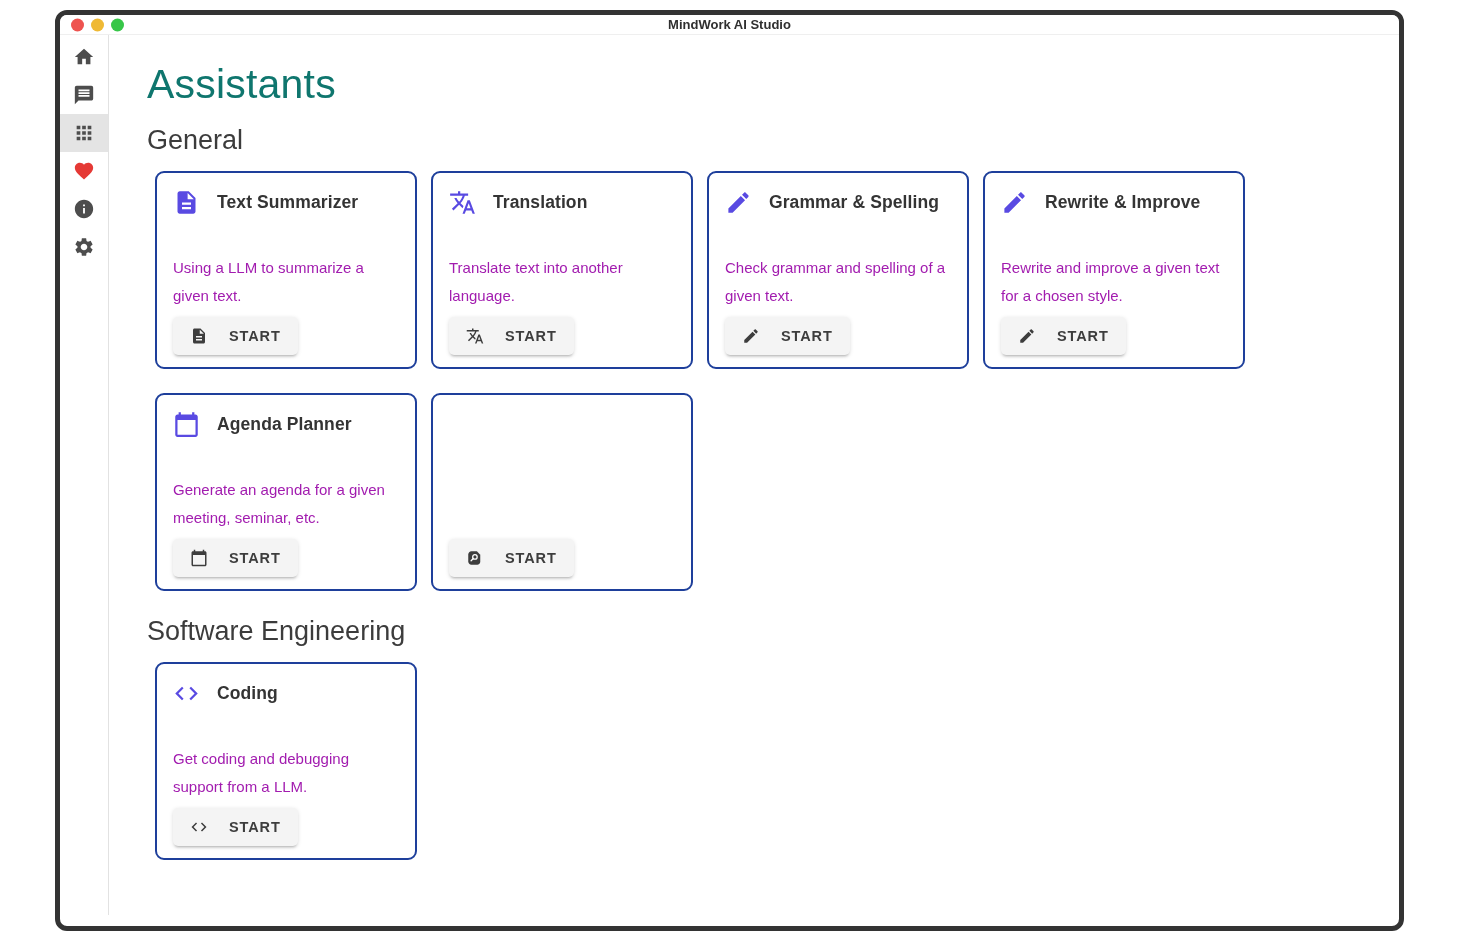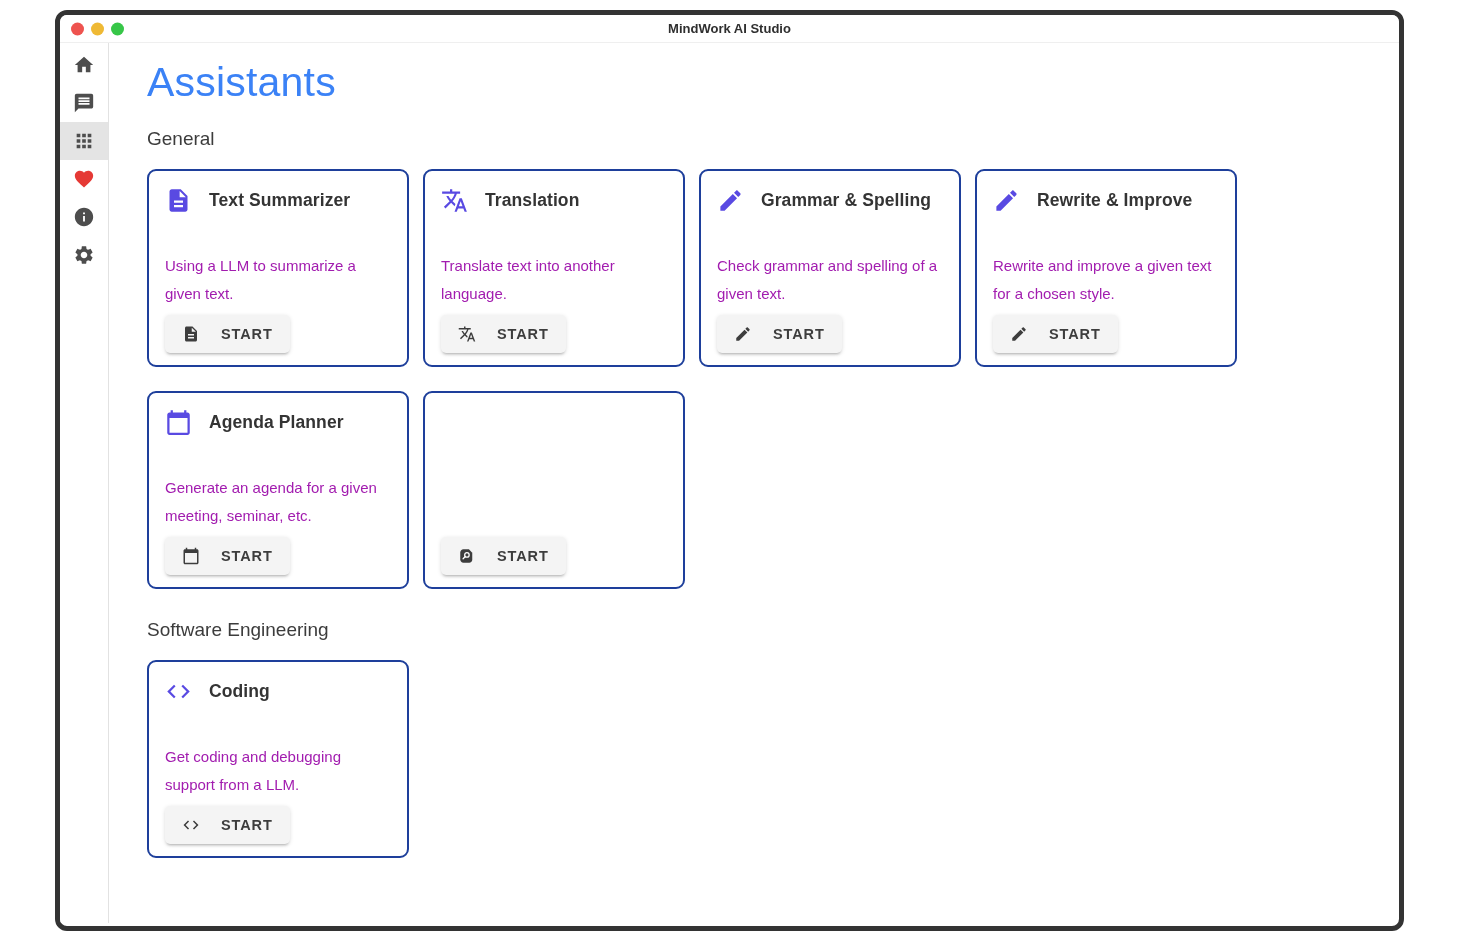--- a/index.html
+++ b/index.html
@@ -18,21 +18,21 @@
   }
   .window {
     position: absolute; left: 55px; top: 10px;
     width: 1349px; height: 921px;
     background: #ffffff;
     border: 5px solid #333333;
     border-radius: 12px;
     overflow: hidden;
   }
   .titlebar {
-    height: 28px;
+    height: 20px;
     position: relative;
     display: flex; align-items: center; justify-content: center;
     background: #ffffff;
     border-bottom: 1px solid #efefef;
     text-align: right;
   }
   .title-text { font-size: 13px; font-weight: 700; color: #2f2f2f; }
   .lights { position: absolute; left: 11px; top: 50%; transform: translateY(-50%); display: flex; gap: 7px; }
   .light { width: 13px; height: 13px; border-radius: 50%; display: inline-block; }
   .window-body { display: flex; height: calc(100% - 31px); }
@@ -49,27 +49,27 @@
     display: flex; align-items: center; justify-content: center;
     background: transparent; border: none; padding: 0; margin: 0;
     cursor: pointer;
   }
   .sidebar-item.selected { background: #e4e4e4; }
   .sidebar-item .icon { display: flex; }
   .sidebar-item svg { width: 22px; height: 22px; fill: #4d4d4d; }
   .sidebar-item.heart svg { fill: var(--heart); }
   .main { flex: 1; padding: 10px 38px 0; overflow: hidden; }
   .page-title {
-    margin: 5px 0 0; font-size: 41px; font-weight: 400;
-    color: #3b82f6; line-height: 48px; letter-spacing: 0.2px;
+    margin: 15px 0 0; font-size: 41px; font-weight: 400;
+    color: #0f766e; line-height: 48px; letter-spacing: 0.2px;
   }
   .section { margin-top: 24px; }
   .section:first-child { margin-top: 16px; }
-  .section-title { margin: 0; font-size: 19px; font-weight: 400; color: #3c3c3c; line-height: 33px; }
-  .cards { display: flex; gap: 14px; margin-top: 14px; }
+  .section-title { margin: 0; font-size: 27px; font-weight: 400; color: #3c3c3c; line-height: 33px; }
+  .cards { display: flex; gap: 14px; margin-top: 14px; margin-left: 8px; }
   .card {
     width: 262px; height: 198px;
     border: 2px solid var(--card-border);
     border-radius: 9px;
     background: #ffffff;
     padding: 16px 16px 12px;
     display: flex; flex-direction: column;
   }
   .card-header { display: flex; align-items: center; gap: 17px; }
   .card-icon { display: flex; flex: none; }

